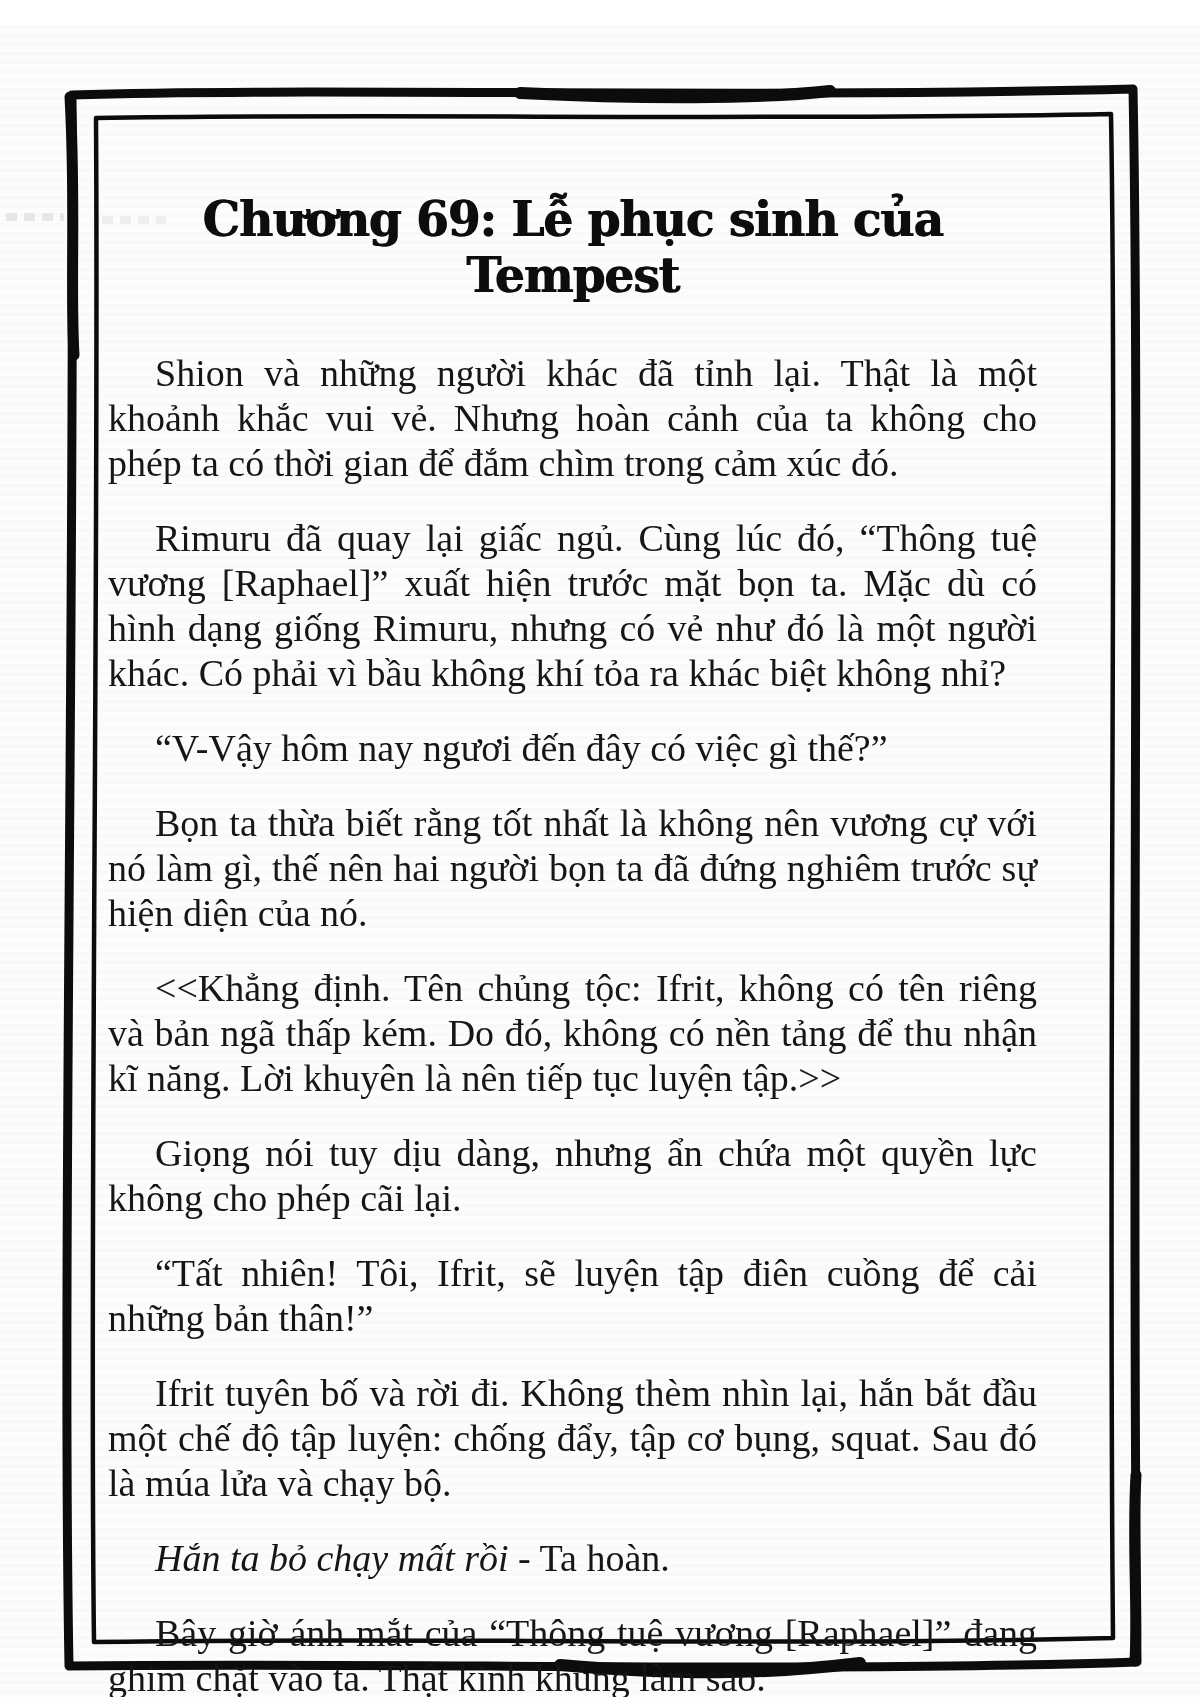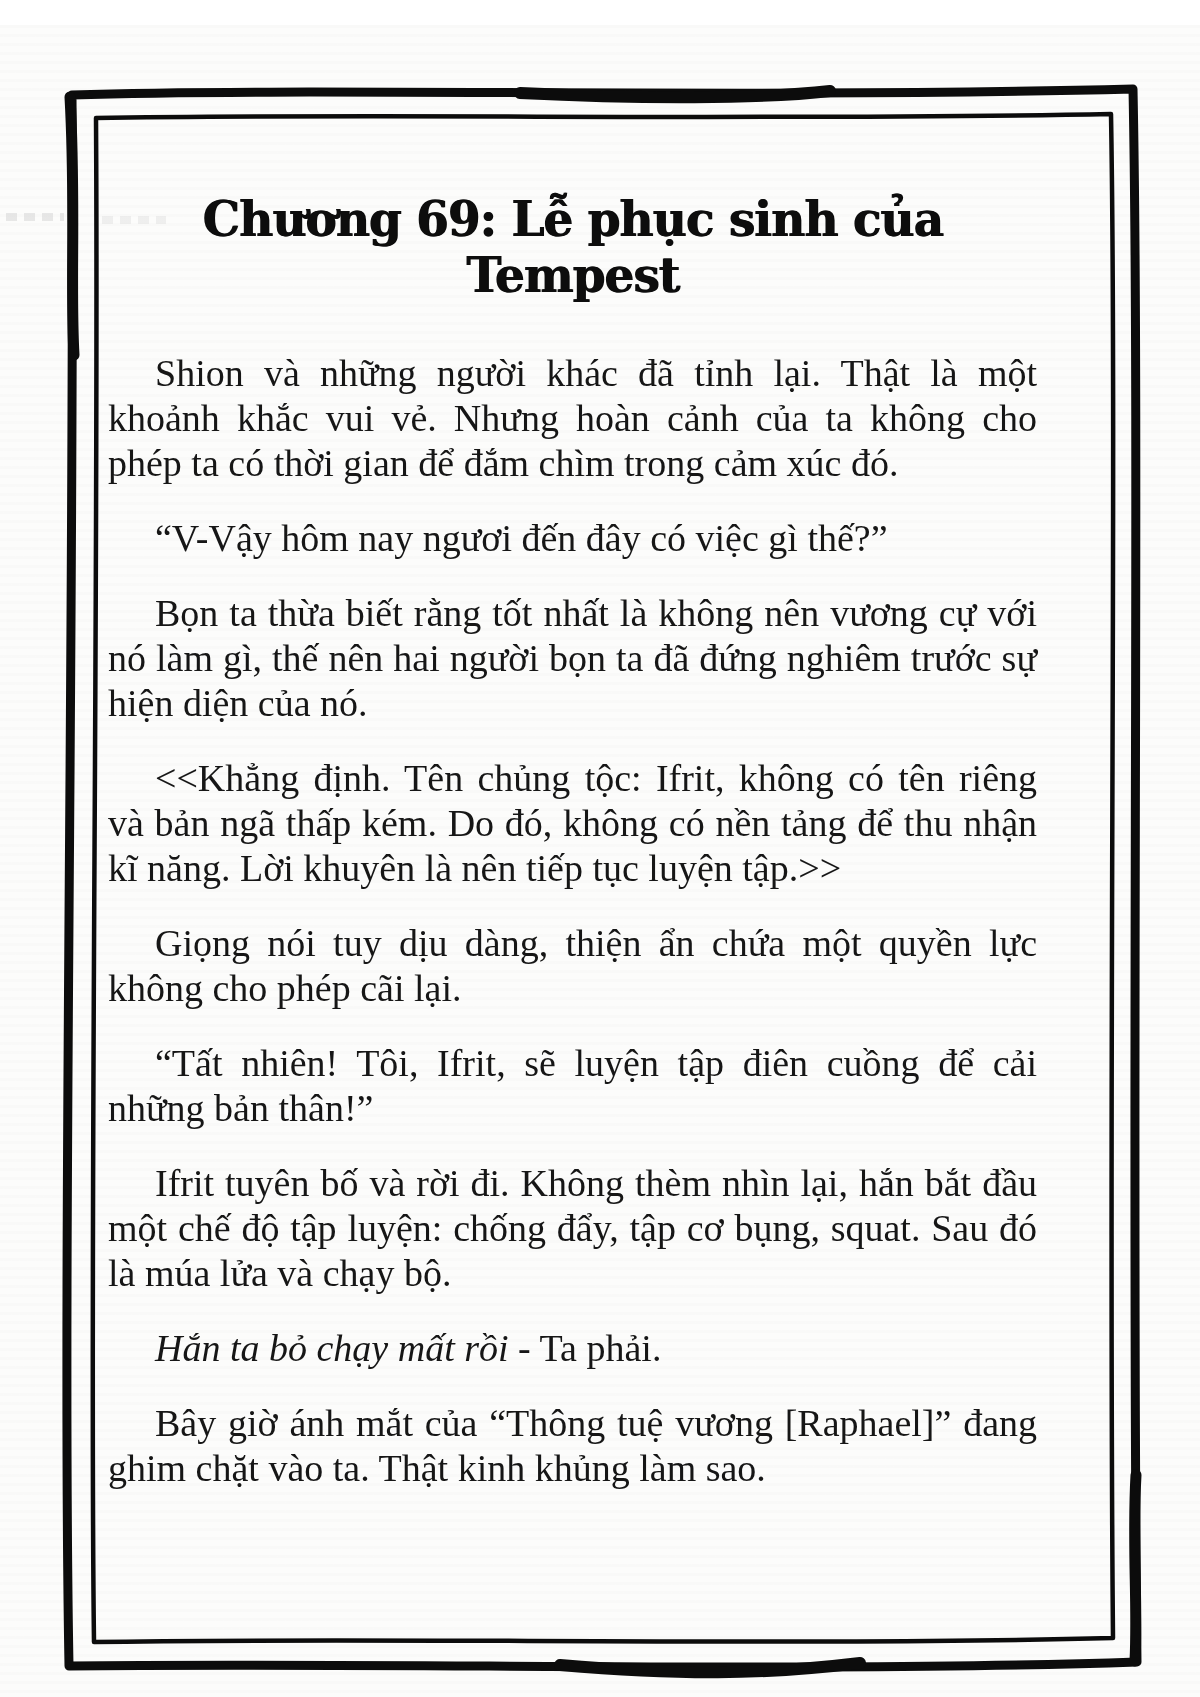--- a/index.html
+++ b/index.html
@@ -90,23 +90,24 @@
     <path d="M 1136 1450 C 1132 1520, 1138 1580, 1135 1636" fill="none" stroke="#0c0c0c" stroke-width="11" stroke-linecap="round"></path>
   </svg>
 
   <div class="scan-artifact artifact-a"></div>
   <div class="scan-artifact artifact-b"></div>
 
   <div class="content">
     <h1 class="chapter-title">Chương 69: Lễ phục sinh của Tempest</h1>
 
     <p class="para">Shion và những người khác đã tỉnh lại. Thật là một khoảnh khắc vui vẻ. Nhưng hoàn cảnh của ta không cho phép ta có thời gian để đắm chìm trong cảm xúc đó.</p>
+    <p class="para">Rimuru đã quay lại giấc ngủ. Cùng lúc đó, “Thông tuệ vương [Raphael]” xuất hiện trước mặt bọn ta. Mặc dù có hình dạng giống Rimuru, nhưng có vẻ như đó là một người khác. Có phải vì bầu không khí tỏa ra khác biệt không nhỉ?</p>
     <p class="para">“V-Vậy hôm nay ngươi đến đây có việc gì thế?”</p>
     <p class="para">Bọn ta thừa biết rằng tốt nhất là không nên vương cự với nó làm gì, thế nên hai người bọn ta đã đứng nghiêm trước sự hiện diện của nó.</p>
     <p class="para">&lt;&lt;Khẳng định. Tên chủng tộc: Ifrit, không có tên riêng và bản ngã thấp kém. Do đó, không có nền tảng để thu nhận kĩ năng. Lời khuyên là nên tiếp tục luyện tập.&gt;&gt;</p>
-    <p class="para">Giọng nói tuy dịu dàng, thiện ẩn chứa một quyền lực không cho phép cãi lại.</p>
+    <p class="para">Giọng nói tuy dịu dàng, nhưng ẩn chứa một quyền lực không cho phép cãi lại.</p>
     <p class="para">“Tất nhiên! Tôi, Ifrit, sẽ luyện tập điên cuồng để cải những bản thân!”</p>
     <p class="para">Ifrit tuyên bố và rời đi. Không thèm nhìn lại, hắn bắt đầu một chế độ tập luyện: chống đẩy, tập cơ bụng, squat. Sau đó là múa lửa và chạy bộ.</p>
-    <p class="para"><span class="thought-italic">Hắn ta bỏ chạy mất rồi</span><span> - Ta phải.</span></p>
+    <p class="para"><span class="thought-italic">Hắn ta bỏ chạy mất rồi</span><span> - Ta hoàn.</span></p>
     <p class="para">Bây giờ ánh mắt của “Thông tuệ vương [Raphael]” đang ghim chặt vào ta. Thật kinh khủng làm sao.</p>
   </div>
 
 </div>
 
 </body></html>

